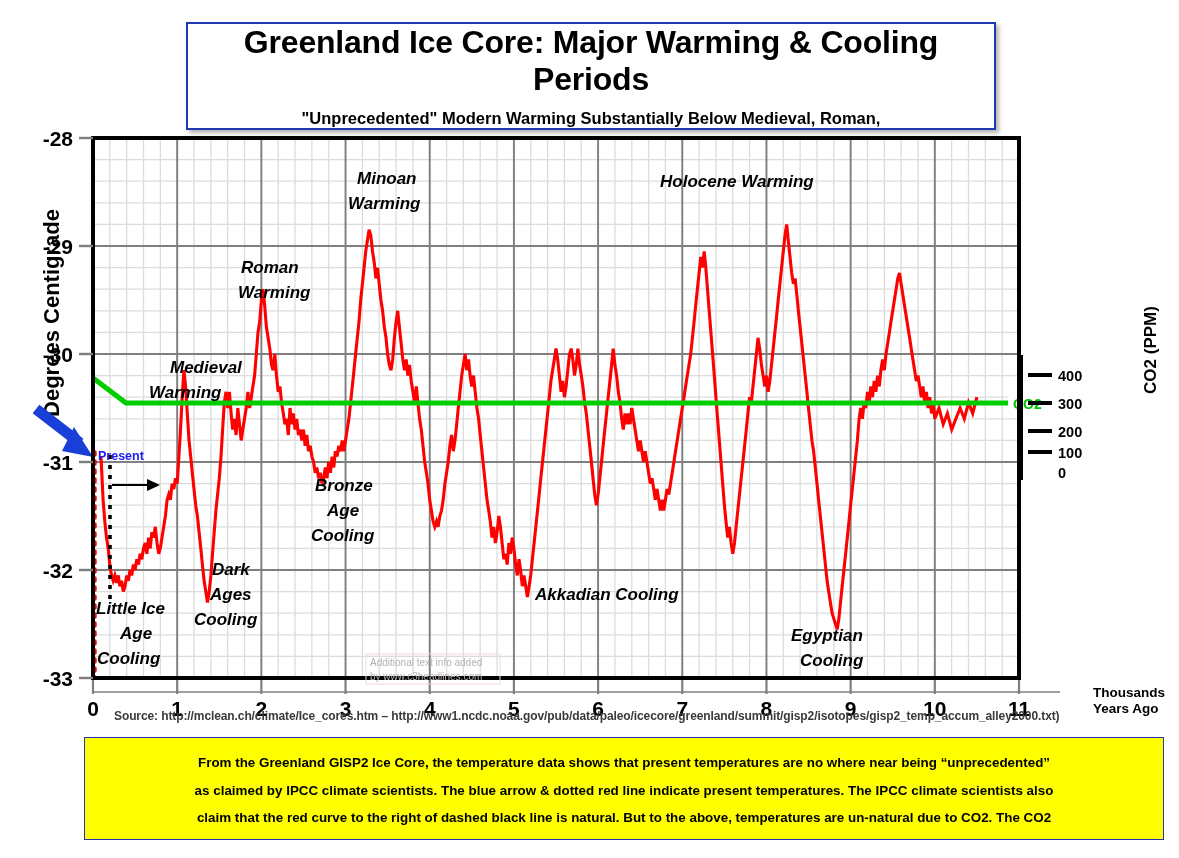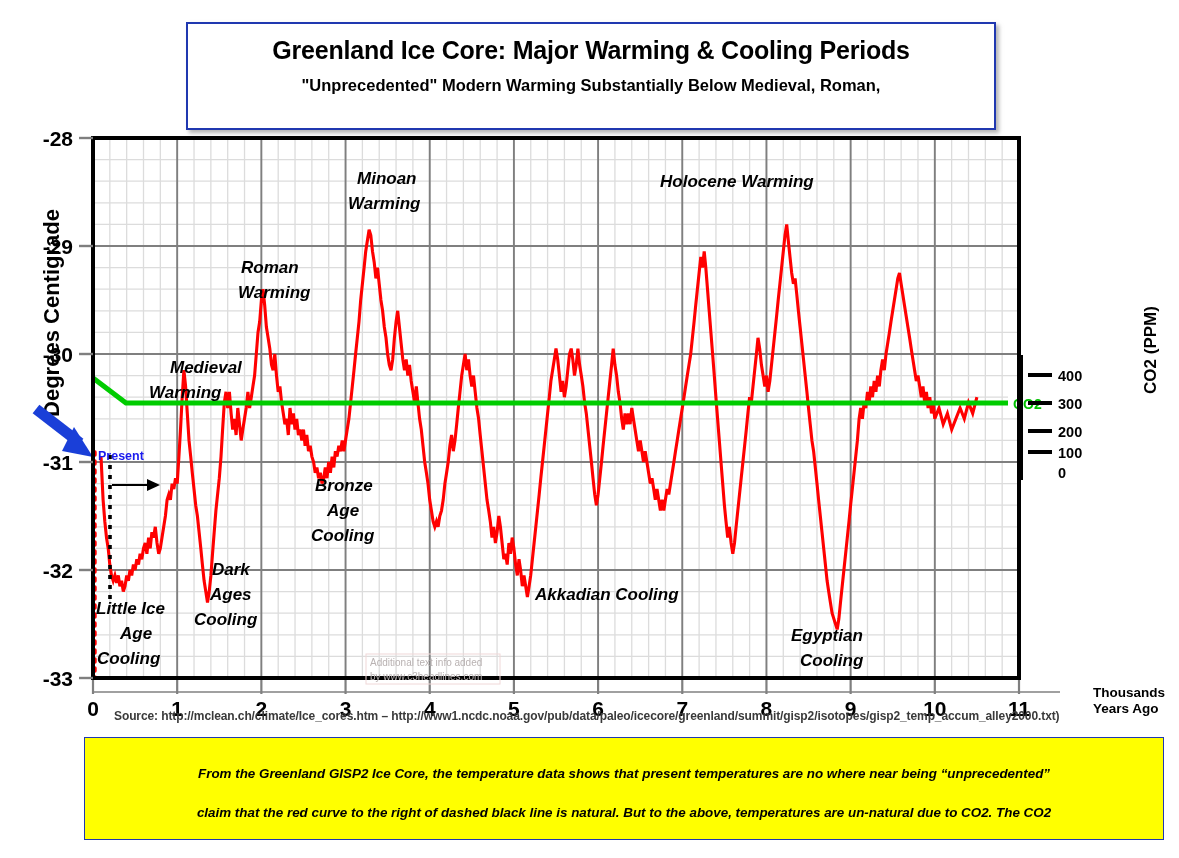--- a/index.html
+++ b/index.html
@@ -22,24 +22,23 @@
     top: 22px;
     width: 810px;
     height: 108px;
     border: 2px solid #2038b0;
     background: #ffffff;
     box-sizing: border-box;
     box-shadow: 3px 3px 4px rgba(120,120,120,0.55);
     text-align: center;
   }
   #title-main {
-    font-size: 25px;
+    font-size: 32px;
     font-weight: bold;
     color: #000000;
-    margin-top: 12px;
     letter-spacing: -0.2px;
   }
   #title-sub {
     font-size: 16.5px;
     font-weight: bold;
     color: #000000;
     margin-top: 9px;
     line-height: 1.45;
   }
 
@@ -147,26 +146,25 @@
     top: 737px;
     width: 1080px;
     height: 103px;
     background: #ffff00;
     border: 1.5px solid #2038b0;
     box-sizing: border-box;
     padding: 8px 12px 0 12px;
     text-align: center;
   }
   #caption-box p {
-    margin: 17px;
+    margin: 6px;
     font-size: 13.4px;
     font-weight: bold;
     color: #000000;
     line-height: 1.62;
-    font-style: italic;
   }
 </style>
 </head>
 <body>
 
 <div id="title-box">
   <div id="title-main">Greenland Ice Core: Major Warming &amp; Cooling Periods</div>
   <div id="title-sub">
     <div>"Unprecedented" Modern Warming Substantially Below Medieval, Roman,</div>
   </div>
@@ -397,14 +395,15 @@
   <text class="watermark" x="370" y="666">Additional text info added</text>
   <text class="watermark" x="370" y="680">by www.c3headlines.com</text>
 
 </svg>
 </div>
 
 <div id="source-line">Source: http://mclean.ch/climate/Ice_cores.htm   –   http://www1.ncdc.noaa.gov/pub/data/paleo/icecore/greenland/summit/gisp2/isotopes/gisp2_temp_accum_alley2000.txt)</div>
 
 <div id="caption-box">
   <p>From the Greenland GISP2 Ice Core, the temperature data shows that present temperatures are no where near being “unprecedented”</p>
+  <p>as claimed by IPCC climate scientists. The blue arrow &amp; dotted red line indicate present temperatures. The IPCC climate scientists also</p>
   <p>claim that the red curve to the right of dashed black line is natural. But to the above, temperatures are un-natural due to CO2. The CO2</p>
 </div>
 
 </body></html>

